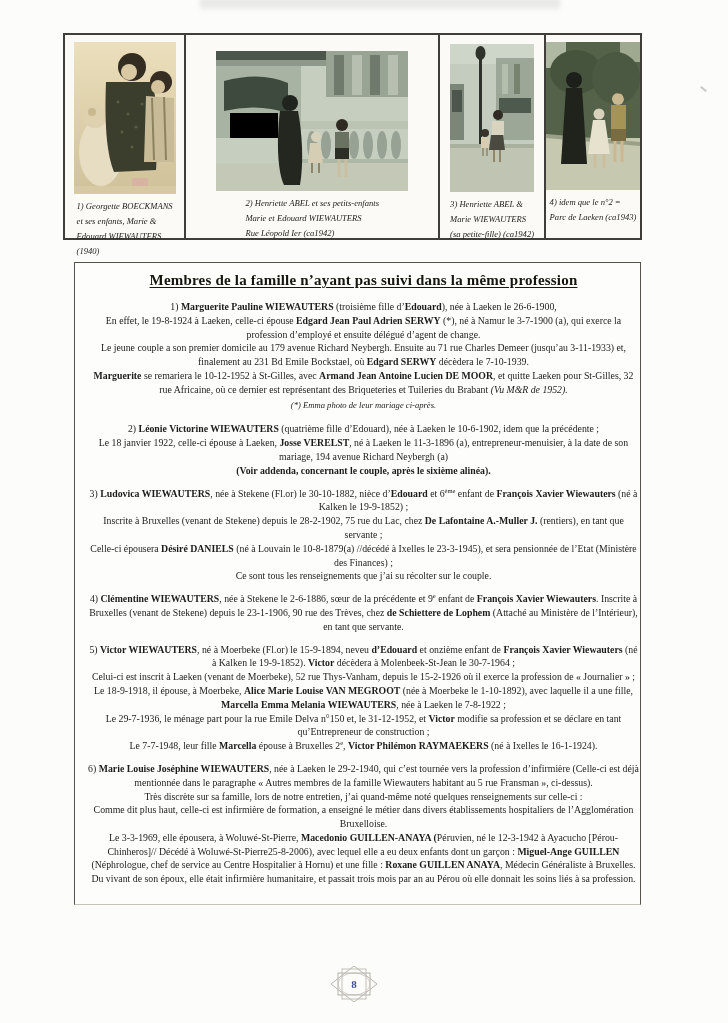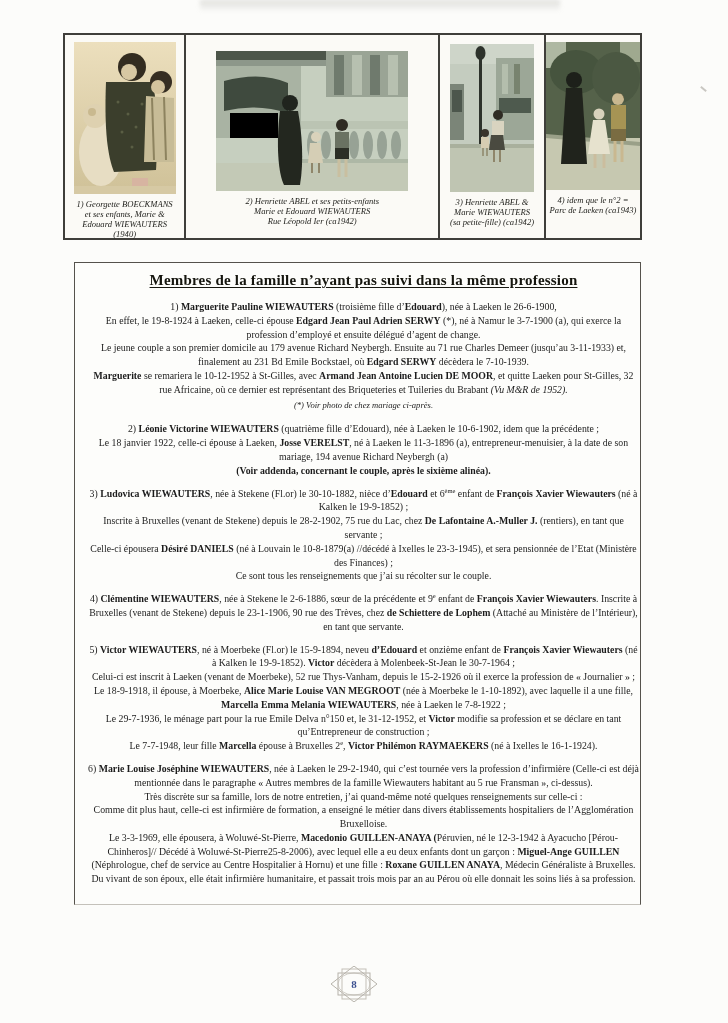--- a/index.html
+++ b/index.html
@@ -26,21 +26,21 @@
     border-right:2px solid #3f3e3a;display:flex;flex-direction:column;align-items:center;
     box-sizing:border-box;margin:0;padding:0;
   }
   .photo-cell:last-child{border-right:none;flex:1;border-radius:7px;}
   .pc1{width:126px;}  .pc2{width:264px;}  .pc3{width:110px;}
   .photo{margin-top:7px;}
   .photo svg{display:block;}
   .pc2 .photo{margin-top:16px;}
   .pc3 .photo{margin-top:9px;}
   .cap{
-    font-style:italic;font-size:8.6px;line-height:10px;text-align:center;
+    font-style:italic;font-size:8.6px;line-height:15px;text-align:left;
     margin-top:5px;color:#23231f;padding:0 2px;
   }
   
   .article-box{
     position:absolute;left:74px;top:262px;width:567px;height:643px;
     border:1.5px solid #55524c;border-bottom:1px solid #c4c1ba;
     box-sizing:border-box;padding:7px 0 0 12px;background:#fdfdfb;
   }
   .article-title{
     font-size:15px;font-weight:bold;text-align:center;margin:2px 0 11px 0;
@@ -192,21 +192,21 @@
         </svg>
       </div>
       <figcaption class="cap">4) idem que le n°2 =<br>Parc de Laeken (ca1943)</figcaption>
     </figure>
   </div>
 
   <div class="article-box">
     <h1 class="article-title">Membres de la famille n’ayant pas suivi dans la même profession</h1>
     <div>
         <p class="para"><span>1) </span><span style="font-weight: bold;">Marguerite Pauline WIEWAUTERS</span><span> (troisième fille d’</span><span style="font-weight: bold;">Edouard</span><span>), née à Laeken le 26-6-1900,</span><br><span>En effet, le 19-8-1924 à Laeken, celle-ci épouse </span><span style="font-weight: bold;">Edgard Jean Paul Adrien SERWY</span><span> (*), né à Namur le 3-7-1900 (a), qui exerce la profession d’employé et ensuite délégué d’agent de change.</span><br><span>Le jeune couple a son premier domicile au 179 avenue Richard Neybergh. Ensuite au 71 rue Charles Demeer (jusqu’au 3-11-1933) et, finalement au 231 Bd Emile Bockstael, où </span><span style="font-weight: bold;">Edgard SERWY</span><span> décèdera le 7-10-1939.</span><br><span style="font-weight: bold;">Marguerite</span><span> se remariera le 10-12-1952 à St-Gilles, avec </span><span style="font-weight: bold;">Armand Jean Antoine Lucien DE MOOR</span><span>, et quitte Laeken pour St-Gilles, 32 rue Africaine, où ce dernier est représentant des Briqueteries et Tuileries du Brabant </span><span style="font-style: italic;">(Vu M&amp;R de 1952).</span></p>
-        <p class="para note"><span style="font-style: italic;">(*) Voir photo de chez mariage ci-après.</span></p>
+        <p class="para note"><span style="font-style: italic;">(*) Emma photo de leur mariage ci-après.</span></p>
         <p class="para"><span>2) </span><span style="font-weight: bold;">Léonie Victorine WIEWAUTERS</span><span> (quatrième fille d’Edouard), née à Laeken le 10-6-1902, idem que la précédente ;</span><br><span>Le 18 janvier 1922, celle-ci épouse à Laeken, </span><span style="font-weight: bold;">Josse VERELST</span><span>, né à Laeken le 11-3-1896 (a), entrepreneur-menuisier, à la date de son mariage, 194 avenue Richard Neybergh (a)</span><br><span style="font-weight: bold;">(Voir addenda, concernant le couple, après le sixième alinéa).</span></p>
         <p class="para"><span>3) </span><span style="font-weight: bold;">Ludovica WIEWAUTERS</span><span>, née à Stekene (Fl.or) le 30-10-1882, nièce d’</span><span style="font-weight: bold;">Edouard</span><span> et 6</span><sup>ème</sup><span> enfant de </span><span style="font-weight: bold;">François Xavier Wiewauters</span><span> (né à Kalken le 19-9-1852) ;</span><br><span>Inscrite à Bruxelles (venant de Stekene) depuis le 28-2-1902, 75 rue du Lac, chez </span><span style="font-weight: bold;">De Lafontaine A.-Muller J.</span><span> (rentiers), en tant que servante ;</span><br><span>Celle-ci épousera </span><span style="font-weight: bold;">Désiré DANIELS</span><span> (né à Louvain le 10-8-1879(a) //décédé à Ixelles le 23-3-1945), et sera pensionnée de l’Etat (Ministère des Finances) ;</span><br><span>Ce sont tous les renseignements que j’ai su récolter sur le couple.</span></p>
         <p class="para"><span>4) </span><span style="font-weight: bold;">Clémentine WIEWAUTERS</span><span>, née à Stekene le 2-6-1886, sœur de la précédente et 9</span><sup>e</sup><span> enfant de </span><span style="font-weight: bold;">François Xavier Wiewauters</span><span>. Inscrite à Bruxelles (venant de Stekene) depuis le 23-1-1906, 90 rue des Trèves, chez </span><span style="font-weight: bold;">de Schiettere de Lophem</span><span> (Attaché au Ministère de l’Intérieur), en tant que servante.</span></p>
         <p class="para"><span>5) </span><span style="font-weight: bold;">Victor WIEWAUTERS</span><span>, né à Moerbeke (Fl.or) le 15-9-1894, neveu </span><span style="font-weight: bold;">d’Edouard</span><span> et onzième enfant de </span><span style="font-weight: bold;">François Xavier Wiewauters</span><span> (né à Kalken le 19-9-1852). </span><span style="font-weight: bold;">Victor</span><span> décèdera à Molenbeek-St-Jean le 30-7-1964 ;</span><br><span>Celui-ci est inscrit à Laeken (venant de Moerbeke), 52 rue Thys-Vanham, depuis le 15-2-1926 où il exerce la profession de « Journalier » ;</span><br><span>Le 18-9-1918, il épouse, à Moerbeke, </span><span style="font-weight: bold;">Alice Marie Louise VAN MEGROOT</span><span> (née à Moerbeke le 1-10-1892), avec laquelle il a une fille, </span><span style="font-weight: bold;">Marcella Emma Melania WIEWAUTERS</span><span>, née à Laeken le 7-8-1922 ;</span><br><span>Le 29-7-1936, le ménage part pour la rue Emile Delva n°150 et, le 31-12-1952, et </span><span style="font-weight: bold;">Victor</span><span> modifie sa profession et se déclare en tant qu’Entrepreneur de construction ;</span><br><span>Le 7-7-1948, leur fille </span><span style="font-weight: bold;">Marcella</span><span> épouse à Bruxelles 2</span><sup>e</sup><span>, </span><span style="font-weight: bold;">Victor Philémon RAYMAEKERS</span><span> (né à Ixelles le 16-1-1924).</span></p>
         <p class="para"><span>6) </span><span style="font-weight: bold;">Marie Louise Joséphine WIEWAUTERS</span><span>, née à Laeken le 29-2-1940, qui c’est tournée vers la profession d’infirmière (Celle-ci est déjà mentionnée dans le paragraphe « Autres membres de la famille Wiewauters habitant au 5 rue Fransman », ci-dessus).</span><br><span>Très discrète sur sa famille, lors de notre entretien, j’ai quand-même noté quelques renseignements sur celle-ci :</span><br><span>Comme dit plus haut, celle-ci est infirmière de formation, a enseigné le métier dans divers établissements hospitaliers de l’Agglomération Bruxelloise.</span><br><span>Le 3-3-1969, elle épousera, à Woluwé-St-Pierre, </span><span style="font-weight: bold;">Macedonio GUILLEN-ANAYA (</span><span>Péruvien, né le 12-3-1942 à Ayacucho [Pérou-Chinheros]// Décédé à Woluwé-St-Pierre25-8-2006), avec lequel elle a eu deux enfants dont un garçon : </span><span style="font-weight: bold;">Miguel-Ange GUILLEN</span><span> (Néphrologue, chef de service au Centre Hospitalier à Hornu) et une fille : </span><span style="font-weight: bold;">Roxane GUILLEN ANAYA</span><span>, Médecin Généraliste à Bruxelles.</span><br><span>Du vivant de son époux, elle était infirmière humanitaire, et passait trois mois par an au Pérou où elle donnait les soins liés à sa profession.</span></p>
       </div>
   </div>
 
   <div class="page-number-wrap">
     <svg width="46" height="36" viewBox="0 0 46 36">

